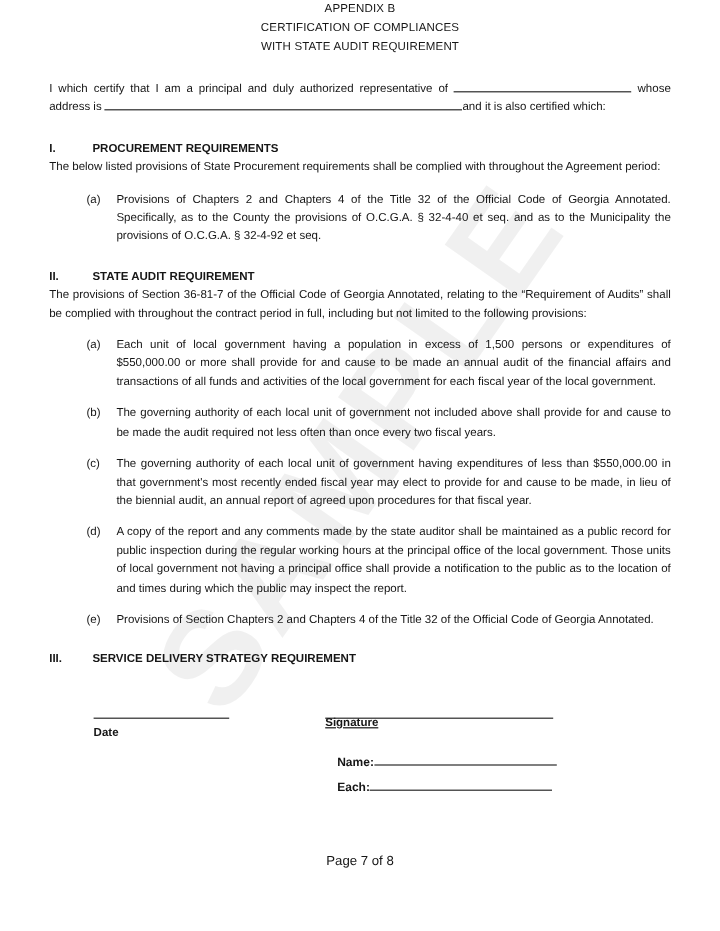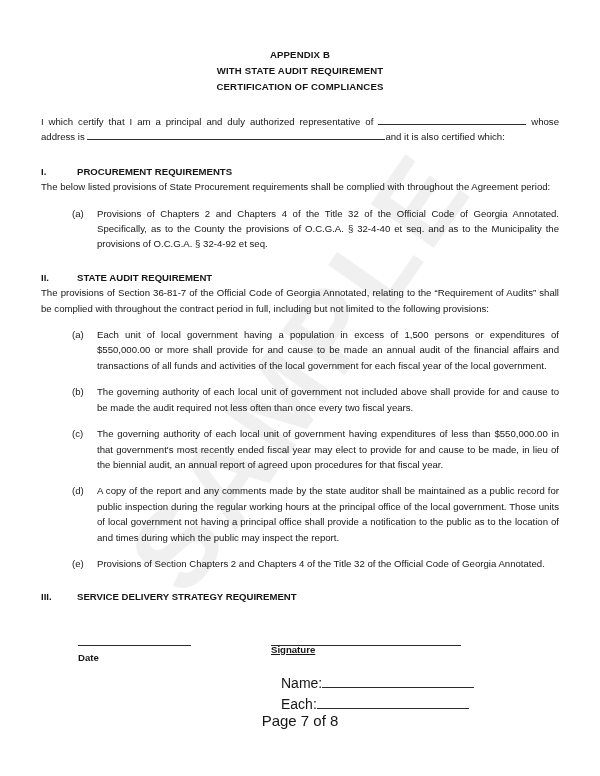--- a/index.html
+++ b/index.html
@@ -36,24 +36,23 @@
 
   .content {
     position: relative;
     z-index: 1;
     padding: 0 41px;
   }
 
   
   .doc-head {
     text-align: center;
-    font-weight: bold;
+    font-weight: normal;
     font-size: 9.6px;
     letter-spacing: .15px;
-    padding-top: 47px;
   }
   .doc-head div { line-height: 16px; }
 
   
   .para {
     font-size: 9.6px;
     line-height: 15.4px;
     text-align: justify;
     margin: 0;
   }
@@ -106,58 +105,58 @@
     position: absolute;
     font-size: 9.6px;
     font-weight: bold;
     line-height: 14px;
   }
   .lbl-date { left: 37px; top: 12px; }
   .lbl-sign { left: 230px; top: 4px; text-decoration: underline; }
 
   .field {
     position: absolute;
-    font-size: 14px;
-    font-weight: normal;
+    font-size: 10px;
+    font-weight: bold;
     line-height: 14px;
     white-space: nowrap;
   }
   .field .fline {
     display: inline-block;
     width: 152px;
     border-bottom: 1px solid #2b2b2b;
     vertical-align: baseline;
   }
   .fld-name { left: 240px; top: 37px; }
   .fld-title { left: 240px; top: 58px; }
 
   
   .footer {
     position: absolute;
     left: 0;
     right: 0;
     top: 712px;
     text-align: center;
-    font-size: 15px;
+    font-size: 11px;
     z-index: 1;
   }
 </style>
 </head>
 <body>
 
 <div class="page">
 
   <div class="watermark">SAMPLE</div>
 
   <div class="content">
 
     <div class="doc-head">
       <div>APPENDIX B</div>
+      <div>CERTIFICATION OF COMPLIANCES</div>
       <div>WITH STATE AUDIT REQUIREMENT</div>
-      <div>CERTIFICATION OF COMPLIANCES</div>
     </div>
 
     <p class="para intro"><span>I which certify that I am a principal and duly authorized representative of </span><span class="blank blank-a"></span><span> whose address is </span><span class="blank blank-b"></span><span>and it is also certified which:</span></p>
 
     <div class="sec-gap-1"></div>
     <div class="section-head">
       <span class="num">I.</span>
       <span>PROCUREMENT REQUIREMENTS</span>
     </div>
     <p class="para">The below listed provisions of State Procurement requirements shall be complied with throughout the Agreement period:</p>

